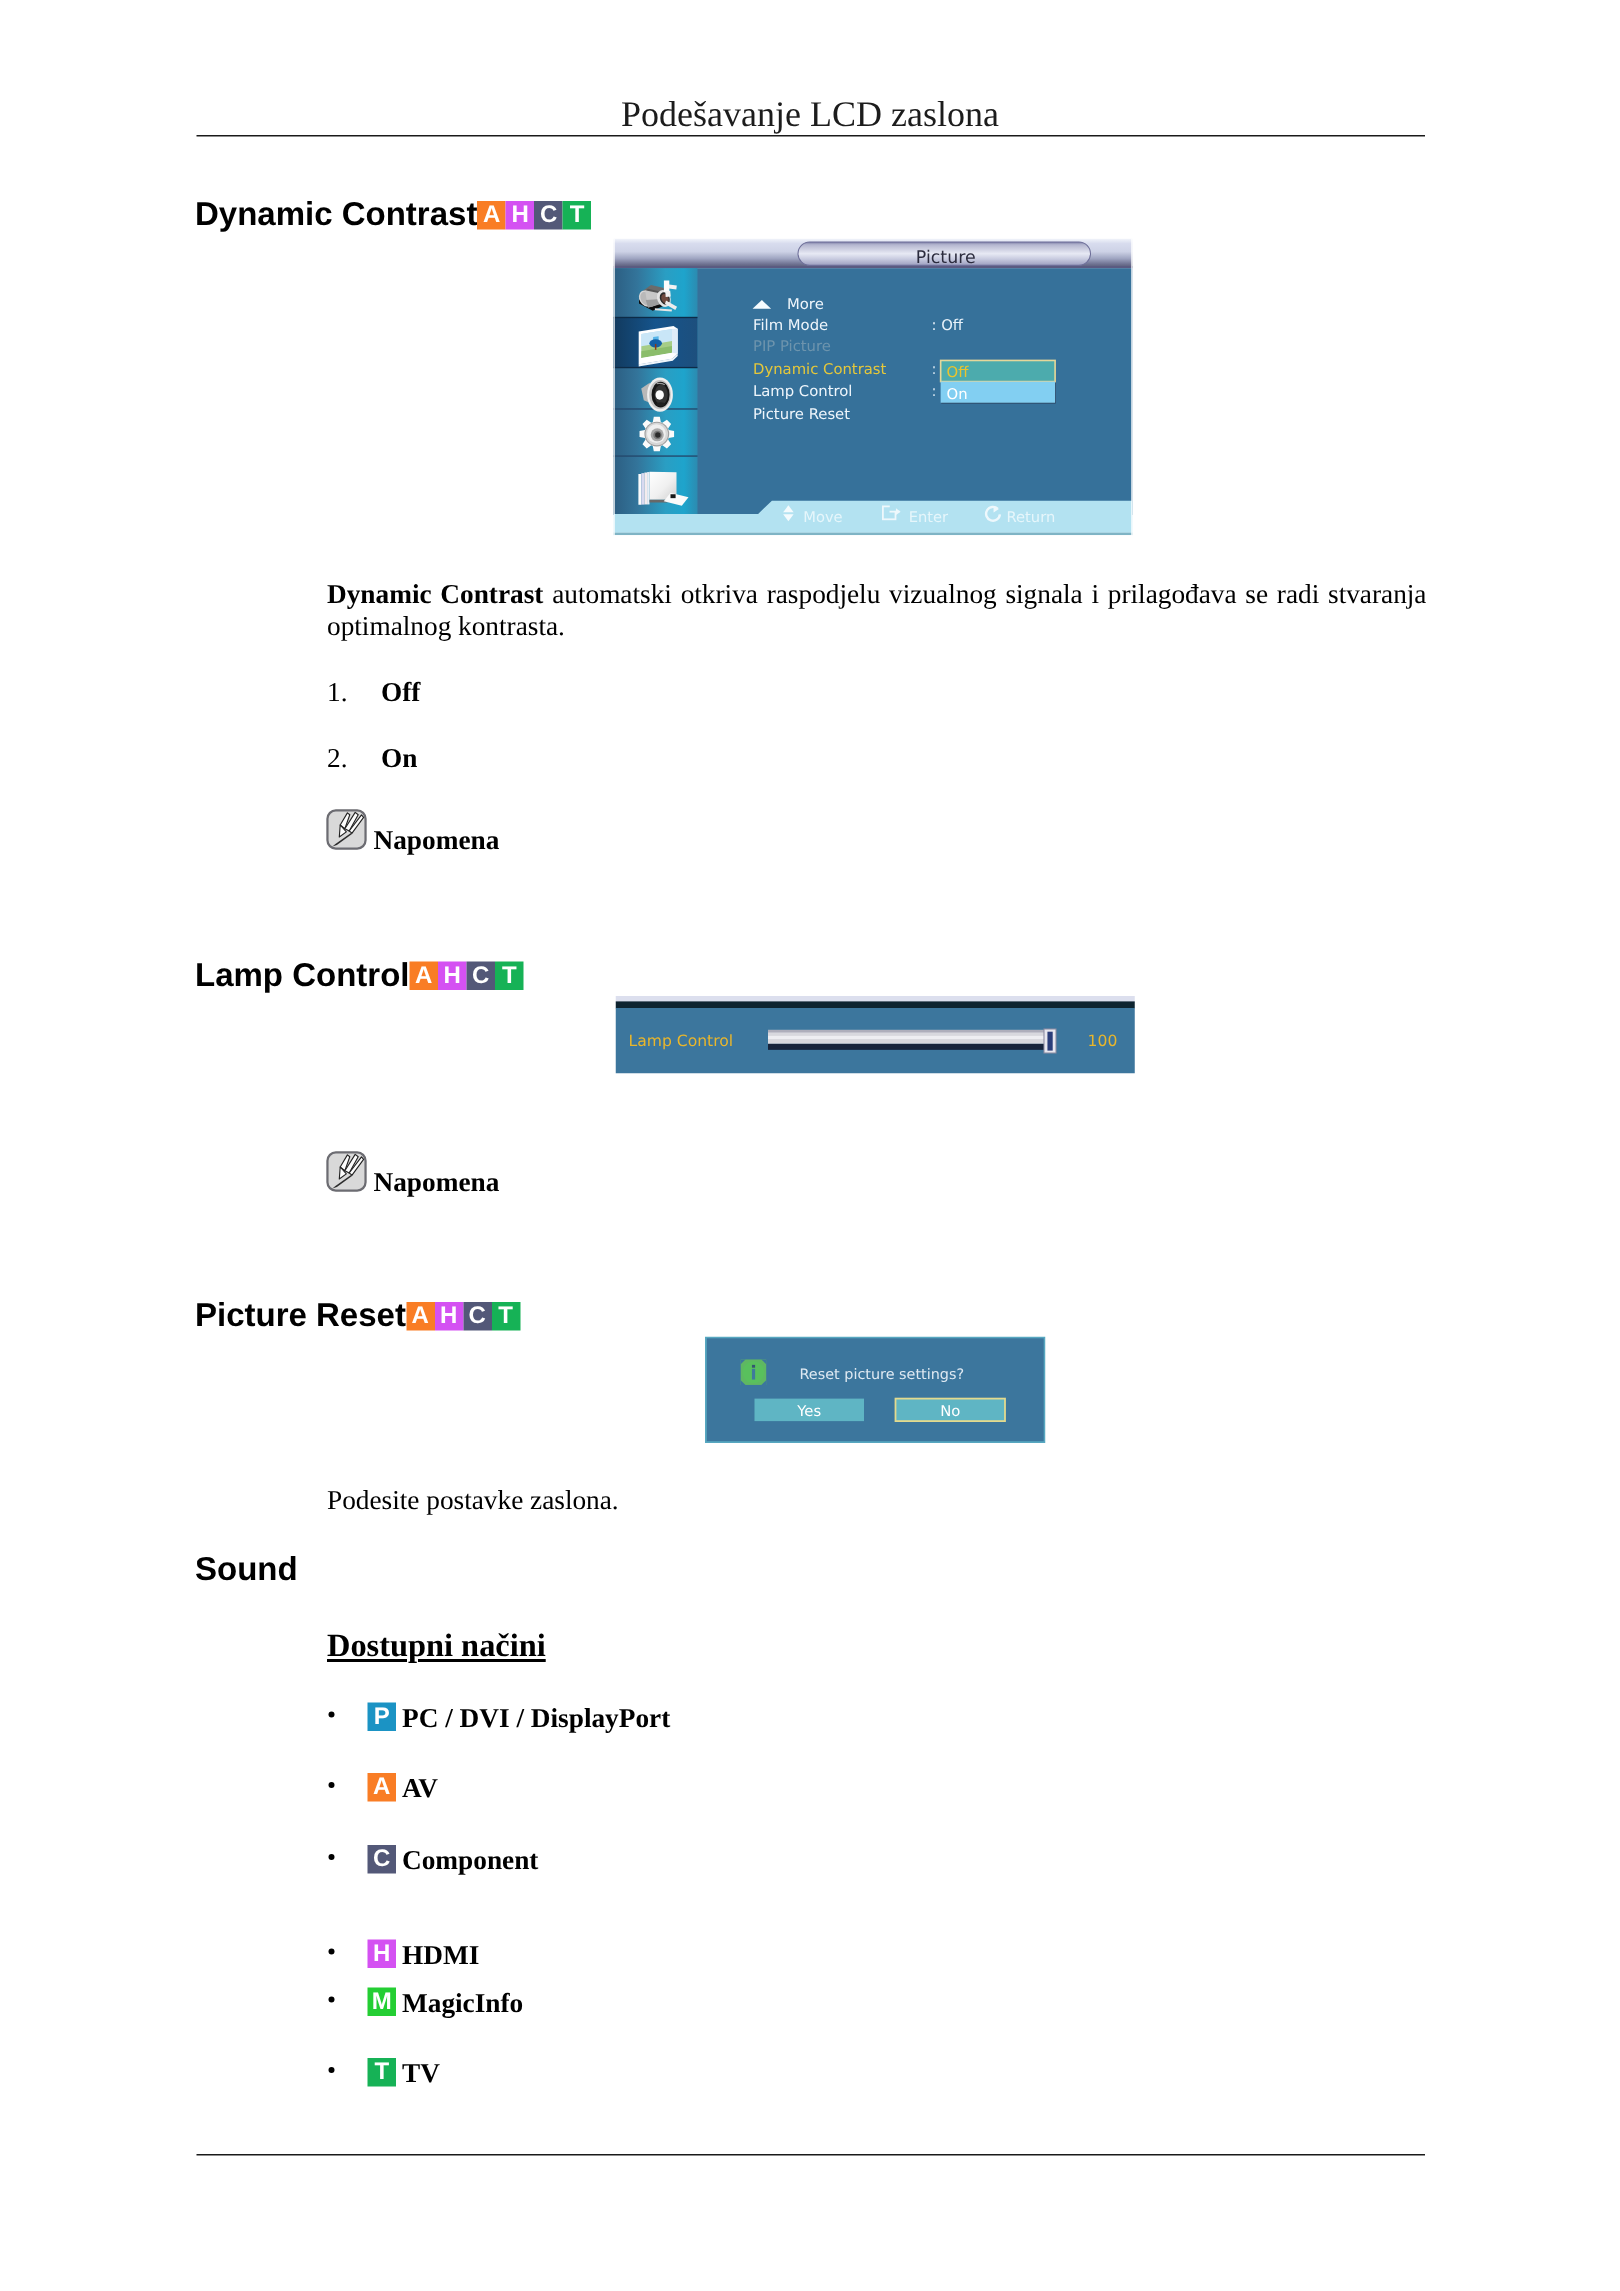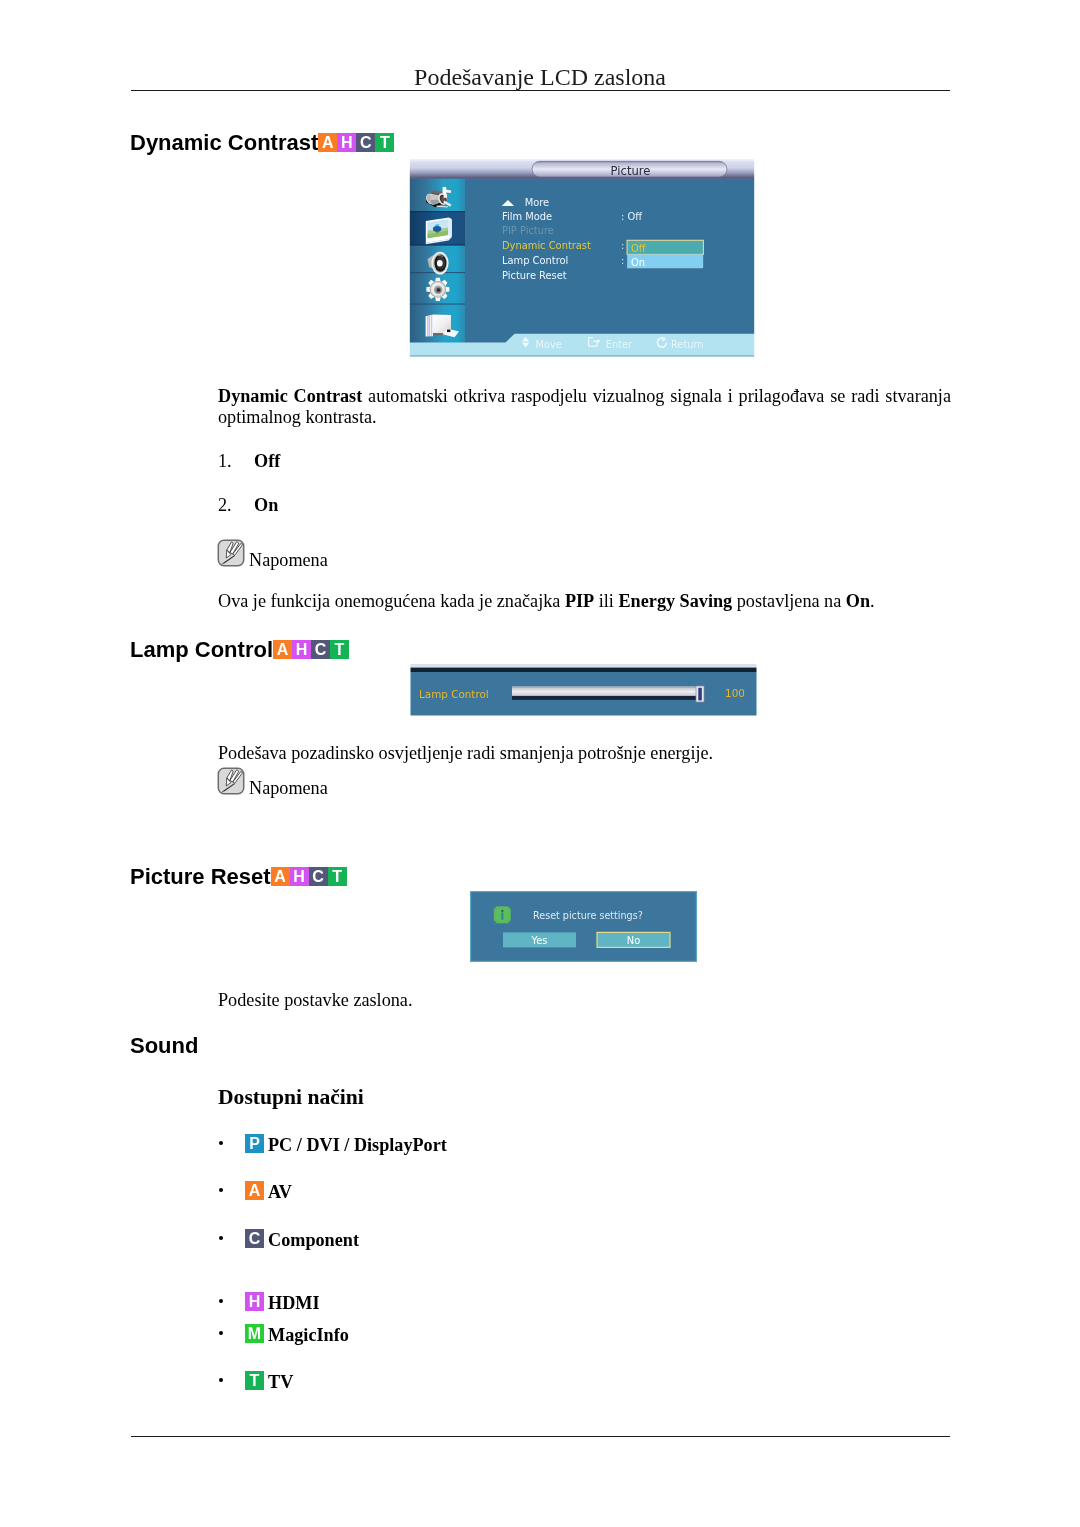--- a/index.html
+++ b/index.html
@@ -34,23 +34,23 @@
   .bc{background:#535878;}
   .bt{background:#16B256;}
   .bp{background:#1B93C4;}
   .bm{background:#24CE33;}
 
   
   .num{position:absolute;font-size:18.2px;color:#000;}
   .numlbl{position:absolute;font-size:18.2px;font-weight:bold;color:#000;}
 
   
-  .note{position:absolute;font-size:18.2px;font-weight:normal;color:#000;}
+  .note{position:absolute;font-size:18.2px;font-weight:bold;color:#000;}
   .noteicon{position:absolute;line-height:0;}
-  .h3{position:absolute;font-size:21.6px;font-weight:bold;color:#000;}
+  .h3{position:absolute;font-size:21.6px;font-weight:bold;color:#000;text-decoration:underline;}
   .modeitem{position:absolute;left:218px;white-space:nowrap;line-height:20px;}
   .bullet{display:inline-block;width:27px;vertical-align:baseline;position:relative;}
   .bullet:before{content:"";position:absolute;left:0.5px;top:-10px;width:4.4px;height:4.4px;border-radius:50%;
                  background:#000;}
   .modelbl{font-family:"Liberation Serif",serif;font-size:18.2px;font-weight:bold;color:#000;
            vertical-align:baseline;margin-left:4px;}
 
   
   .osd{position:absolute;}
   .osdtxt{font-family:"DejaVu Sans",sans-serif;font-size:9.9px;}
@@ -84,21 +84,20 @@
     <svg width="28" height="28" viewBox="0 0 28 28">
       <rect x="1.3" y="1.3" width="25.4" height="25.4" rx="5.6" fill="#d9d9d9" stroke="#6c6c72" stroke-width="1.5"></rect>
       <path d="M9.8,11.0 L14.6,2.9 L16.2,4.2 L12.9,13.5 Z" fill="#fcfcfc" stroke="#222222" stroke-width="0.75" stroke-linejoin="round"></path>
       <path d="M12.9,13.5 L19.8,2.6 L21.8,4.2 L15.8,15.0 Z" fill="#fcfcfc" stroke="#222222" stroke-width="0.75" stroke-linejoin="round"></path>
       <path d="M15.8,15.0 L24.0,4.3 L25.4,5.9 L17.7,16.4 Z" fill="#fcfcfc" stroke="#222222" stroke-width="0.75" stroke-linejoin="round"></path>
       <path d="M9.8,11.0 L9.2,19.0 L13.9,15.6 Z" fill="#fdfdfd" stroke="#222222" stroke-width="0.75" stroke-linejoin="round"></path>
       <path d="M17.2,16.2 L6.6,23.6 L4.6,25.3 L7.6,24.3 L17.9,16.9 Z" fill="#2d2d2d"></path>
     </svg>
   </div>
   <div class="note" style="left:249px;top:550px;">Napomena</div>
-  <div class="p" style="left:218px;top:591px;width:740px;"><span>Ova je funkcija onemogućena kada je značajka </span><span class="b">PIP</span><span> ili </span><span class="b">Energy Saving</span><span> postavljena na </span><span class="b">On</span><span>.</span></div>
 
   <div class="h2" style="left:130px;top:639px;">
     <span class="lbl">Lamp Control</span><span class="badges">
       <span class="badge ba">A</span><span class="badge bh">H</span><span class="badge bc">C</span><span class="badge bt">T</span>
     </span>
   </div>
 
   <div class="osd" style="left:410px;top:664px;width:347px;height:53px;">
   <svg width="347" height="53" viewBox="0 0 347 53">
     <rect x="0.5" y="0" width="346" height="4.5" fill="#dcdfee"></rect>
@@ -108,21 +107,20 @@
     <rect x="102" y="22.6" width="184.5" height="9.3" fill="#d8d8de"></rect>
     <rect x="102" y="22.6" width="184.5" height="1.7" fill="#aeaebb"></rect>
     <rect x="102" y="26.6" width="184.5" height="2.1" fill="#eeeef2"></rect>
     <rect x="102" y="31.9" width="184.5" height="4.0" fill="#17243c"></rect>
     <rect x="286" y="22" width="8" height="16" fill="#e7e7ef" stroke="#8b8ba2" stroke-width="0.7"></rect>
     <rect x="288.3" y="23.8" width="3.5" height="12.6" fill="#2b3e7a"></rect>
     <text class="osdtxt lampt" x="325" y="33.2" text-anchor="middle" fill="#e9b62c">100</text>
   </svg>
   </div>
 
-  <div class="p" style="left:218px;top:743px;width:740px;">Podešava pozadinsko osvjetljenje radi smanjenja potrošnje energije.</div>
   <div class="noteicon" style="left:217px;top:767px;">
     <svg width="28" height="28" viewBox="0 0 28 28">
       <rect x="1.3" y="1.3" width="25.4" height="25.4" rx="5.6" fill="#d9d9d9" stroke="#6c6c72" stroke-width="1.5"></rect>
       <path d="M9.8,11.0 L14.6,2.9 L16.2,4.2 L12.9,13.5 Z" fill="#fcfcfc" stroke="#222222" stroke-width="0.75" stroke-linejoin="round"></path>
       <path d="M12.9,13.5 L19.8,2.6 L21.8,4.2 L15.8,15.0 Z" fill="#fcfcfc" stroke="#222222" stroke-width="0.75" stroke-linejoin="round"></path>
       <path d="M15.8,15.0 L24.0,4.3 L25.4,5.9 L17.7,16.4 Z" fill="#fcfcfc" stroke="#222222" stroke-width="0.75" stroke-linejoin="round"></path>
       <path d="M9.8,11.0 L9.2,19.0 L13.9,15.6 Z" fill="#fdfdfd" stroke="#222222" stroke-width="0.75" stroke-linejoin="round"></path>
       <path d="M17.2,16.2 L6.6,23.6 L4.6,25.3 L7.6,24.3 L17.9,16.9 Z" fill="#2d2d2d"></path>
     </svg>
   </div>

